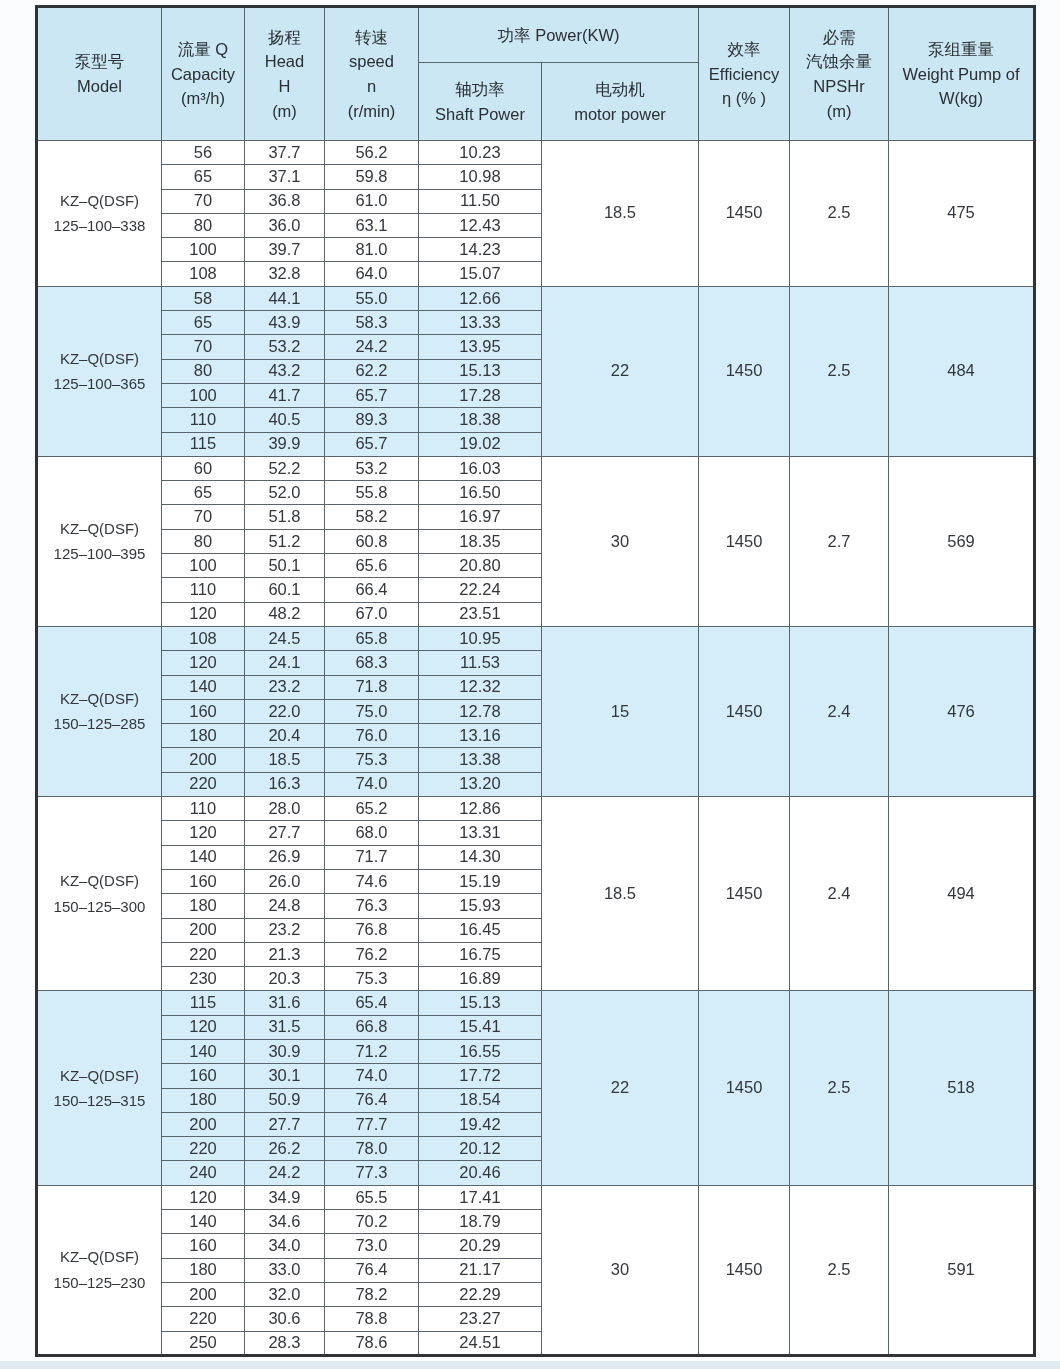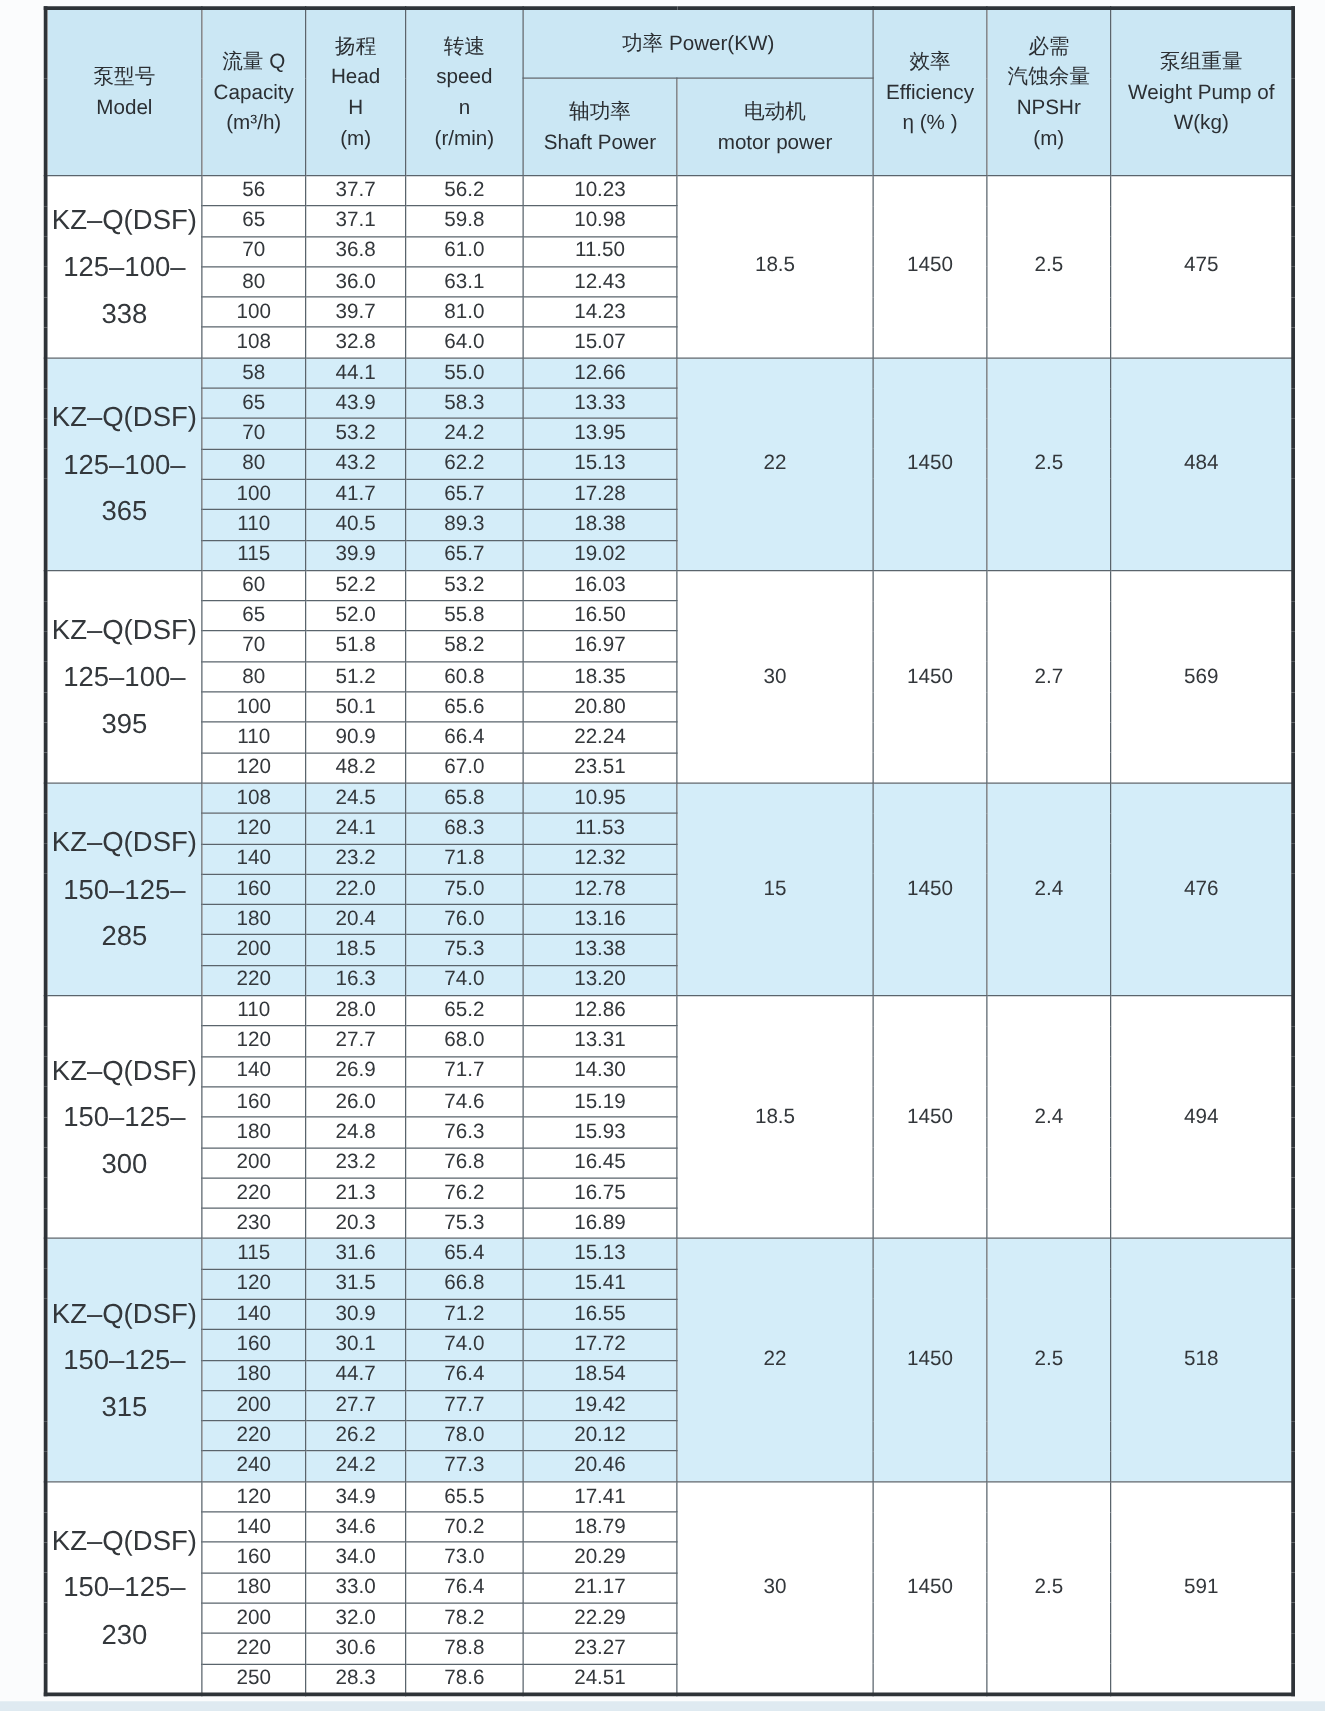--- a/index.html
+++ b/index.html
@@ -40,21 +40,21 @@
   }
   .pump-table thead tr.hdr-row-1 { height: 56px; }
   .pump-table thead tr.hdr-row-2 { height: 78px; }
   .pump-table tbody tr { height: 24.3px; }
   .pump-table tbody td {
     font-size: 16.5px;
     line-height: 1.2;
     color: #33373b;
   }
   .pump-table tbody td.model-cell {
-    font-size: 22px;
+    font-size: 15px;
     line-height: 1.7;
   }
   .pump-table tbody tr.hl td { background: #d4edf9; }
 </style>
 </head>
 <body>
 
 <div class="page">
 
   <table class="pump-table">
@@ -225,21 +225,21 @@
           <td>18.35</td>
         </tr>
         <tr>
           <td>100</td>
           <td>50.1</td>
           <td>65.6</td>
           <td>20.80</td>
         </tr>
         <tr>
           <td>110</td>
-          <td>90.9</td>
+          <td>60.1</td>
           <td>66.4</td>
           <td>22.24</td>
         </tr>
         <tr>
           <td>120</td>
           <td>48.2</td>
           <td>67.0</td>
           <td>23.51</td>
         </tr>
         <tr class="hl">
@@ -369,21 +369,21 @@
           <td>16.55</td>
         </tr>
         <tr class="hl">
           <td>160</td>
           <td>30.1</td>
           <td>74.0</td>
           <td>17.72</td>
         </tr>
         <tr class="hl">
           <td>180</td>
-          <td>44.7</td>
+          <td>50.9</td>
           <td>76.4</td>
           <td>18.54</td>
         </tr>
         <tr class="hl">
           <td>200</td>
           <td>27.7</td>
           <td>77.7</td>
           <td>19.42</td>
         </tr>
         <tr class="hl">

